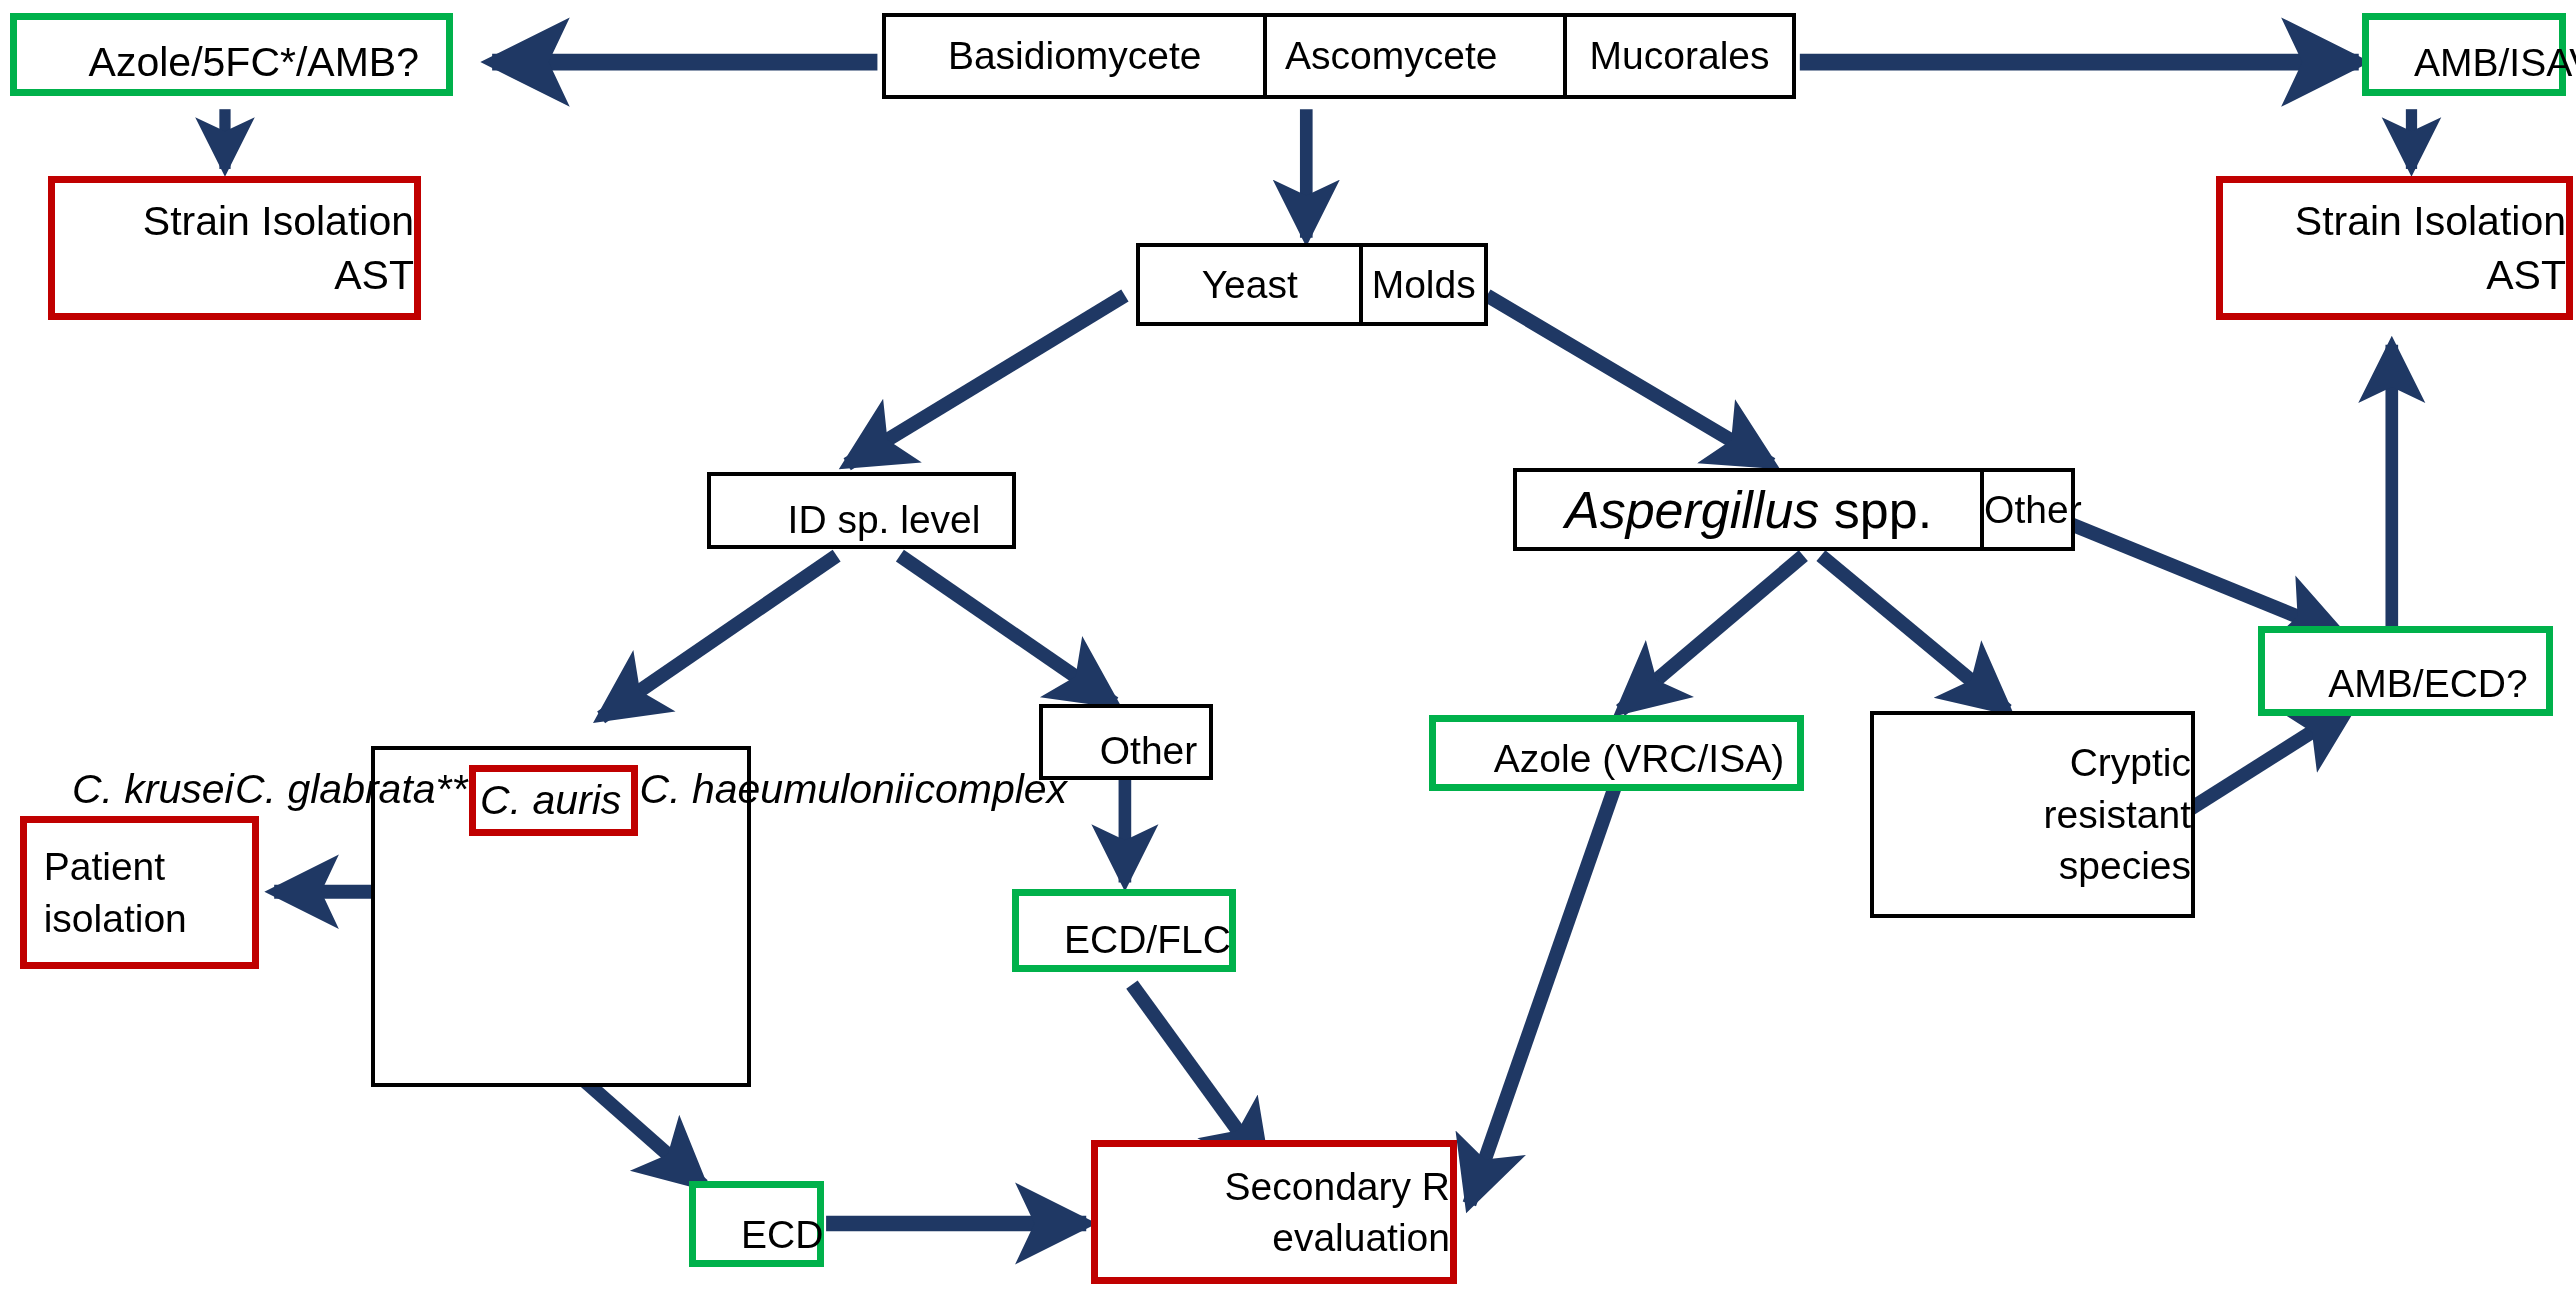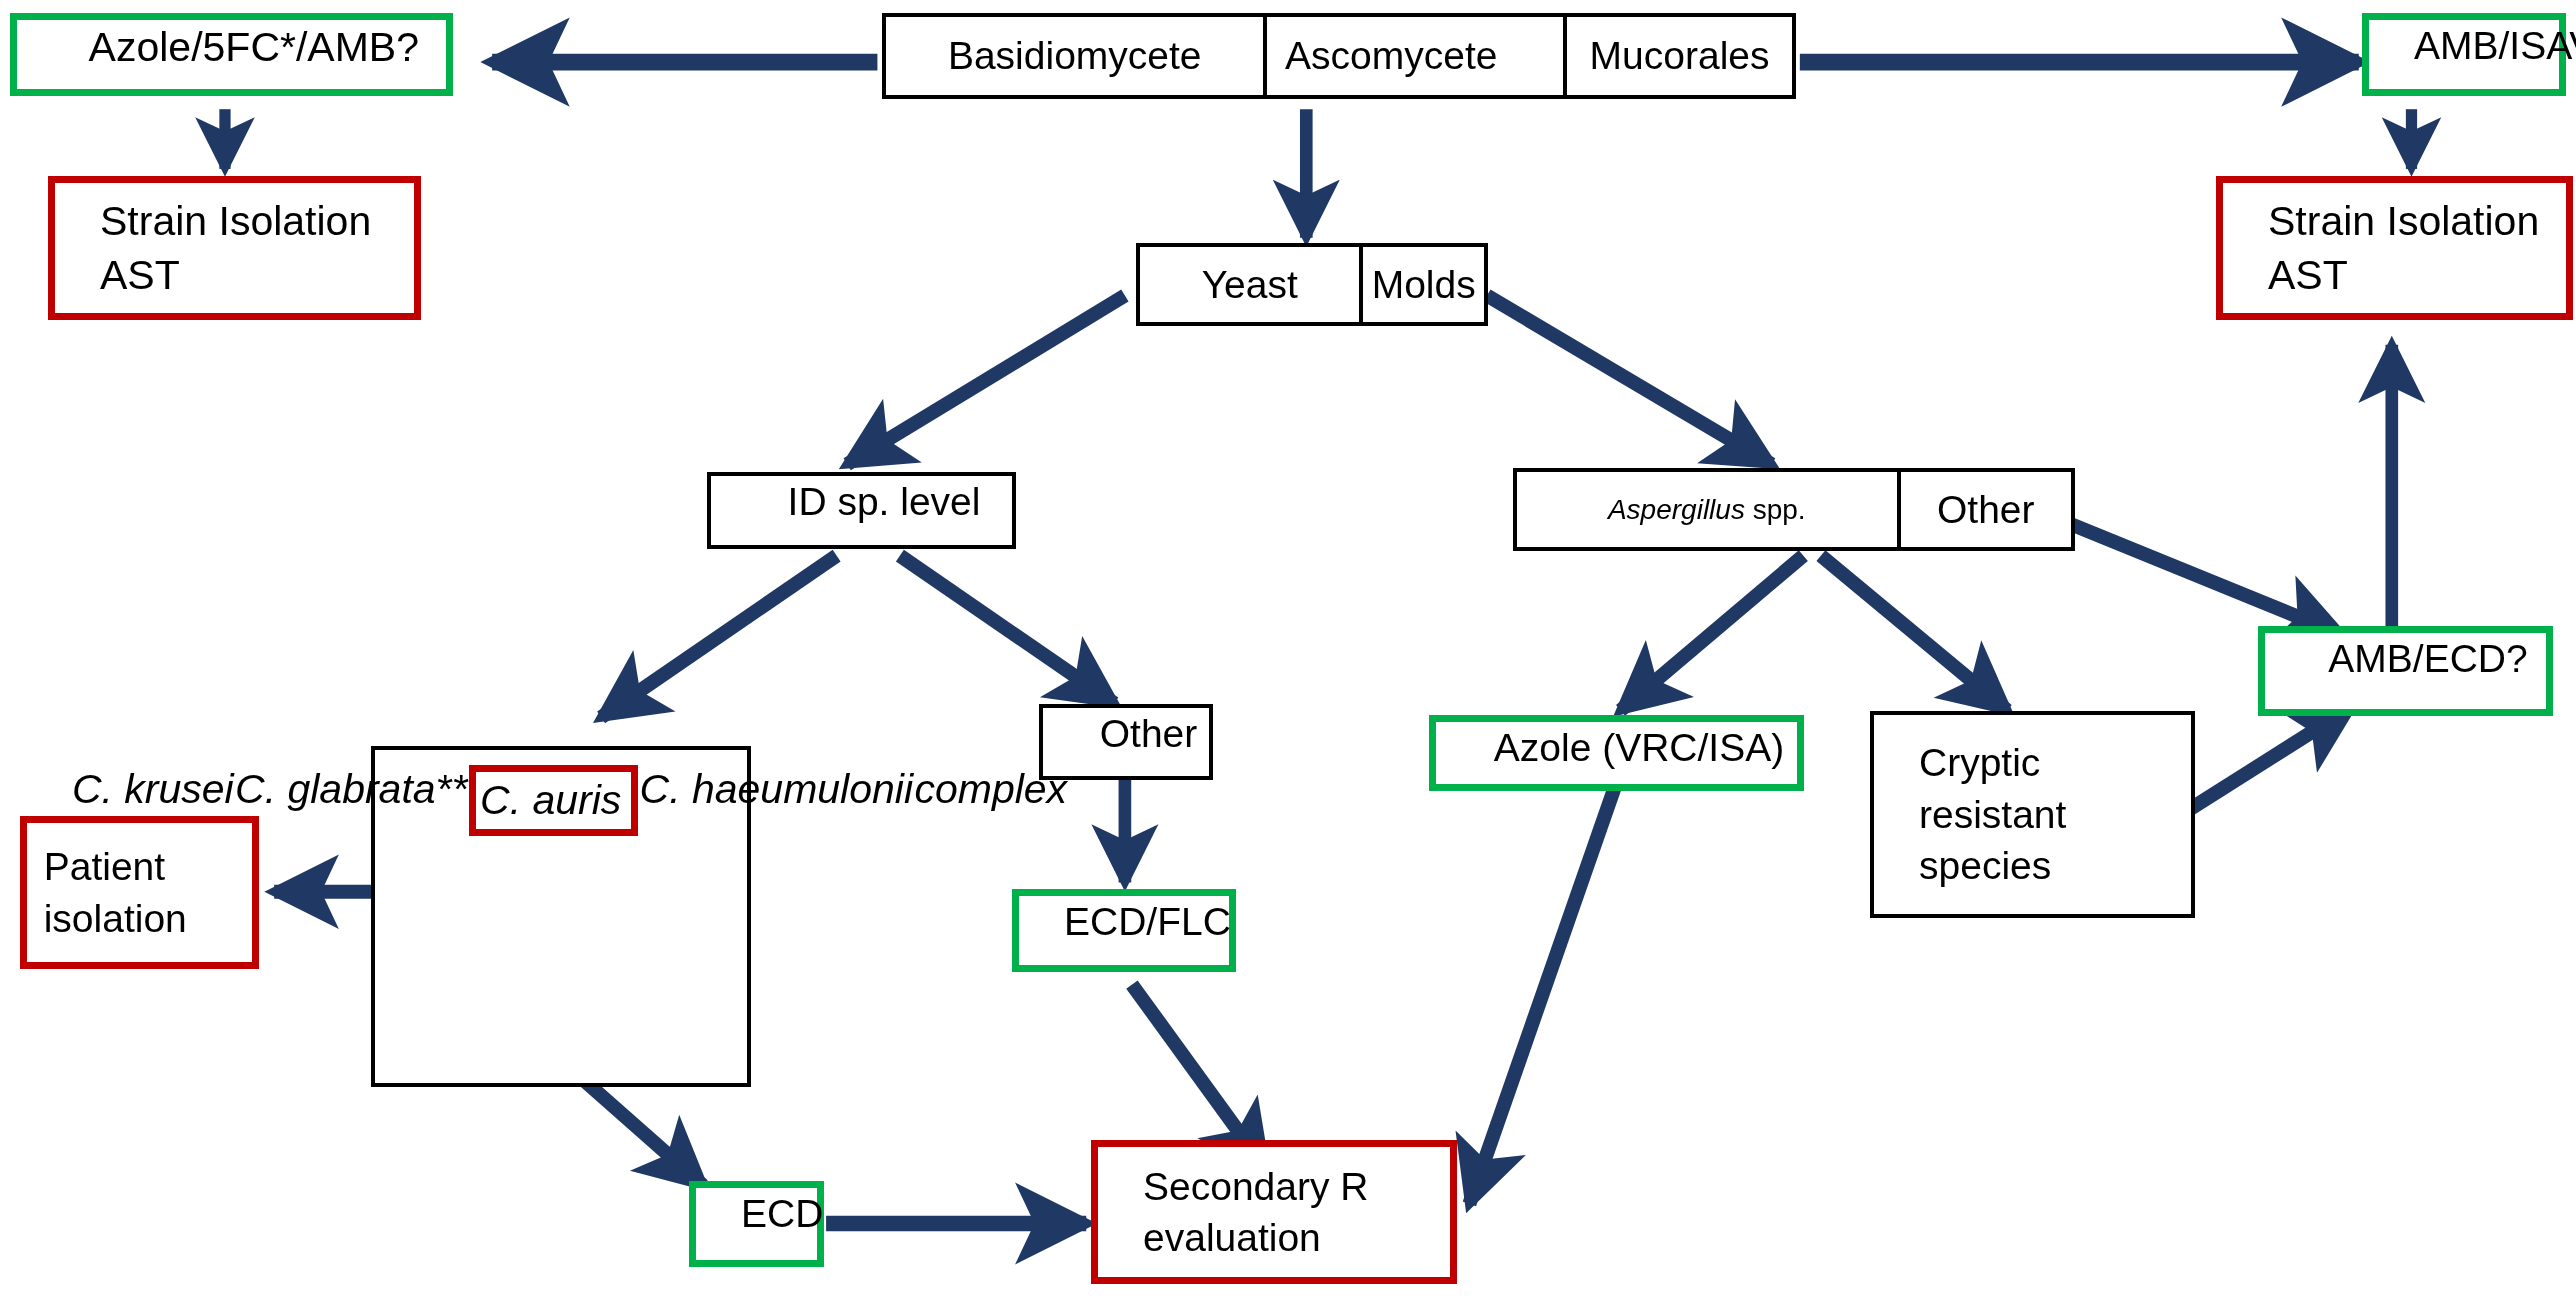--- a/index.html
+++ b/index.html
@@ -21,21 +21,21 @@
     top: 0;
     width: 2576px;
     height: 1299px;
     pointer-events: none;
   }
   .node {
     position: absolute;
     box-sizing: border-box;
     background: #ffffff;
     display: flex;
-    align-items: flex-start;
+    align-items: flex-end;
     justify-content: center;
     text-align: center;
     color: #000000;
     line-height: 1.32;
     z-index: 5;
     padding-left: 45px;
   }
   .node .label { display: block; width: 100%; }
   .b-black { border: 4.9px solid #000000; }
   .b-green { border: 7px solid #00B14B; }
@@ -181,21 +181,21 @@
     <div class="cell" style="flex:1 1 50%; font-size:39px;">
       <span>Molds</span>
     </div>
   </div>
 
   <div class="node b-black" style="left:707px; top:472px; width:309px; height:77px; font-size:39px;">
     <span class="label">ID sp. level</span>
   </div>
 
   <div class="split" style="left:1513px; top:468px; width:562px; height:83px;">
-    <div class="cell" style="flex:1 1 62%; font-size:28px;border-radius:31px;">
+    <div class="cell" style="flex:1 1 62%; font-size:52px;border-radius:31px;">
       <span><span class="italic">Aspergillus</span><span> spp.</span></span>
     </div>
     <div class="cell" style="flex:1 1 38%; font-size:39px;">
       <span>Other</span>
     </div>
   </div>
 
   <div class="node b-green" style="left:2258px; top:626px; width:295px; height:90px; font-size:39px;">
     <span class="label">AMB/ECD?</span>
   </div>

